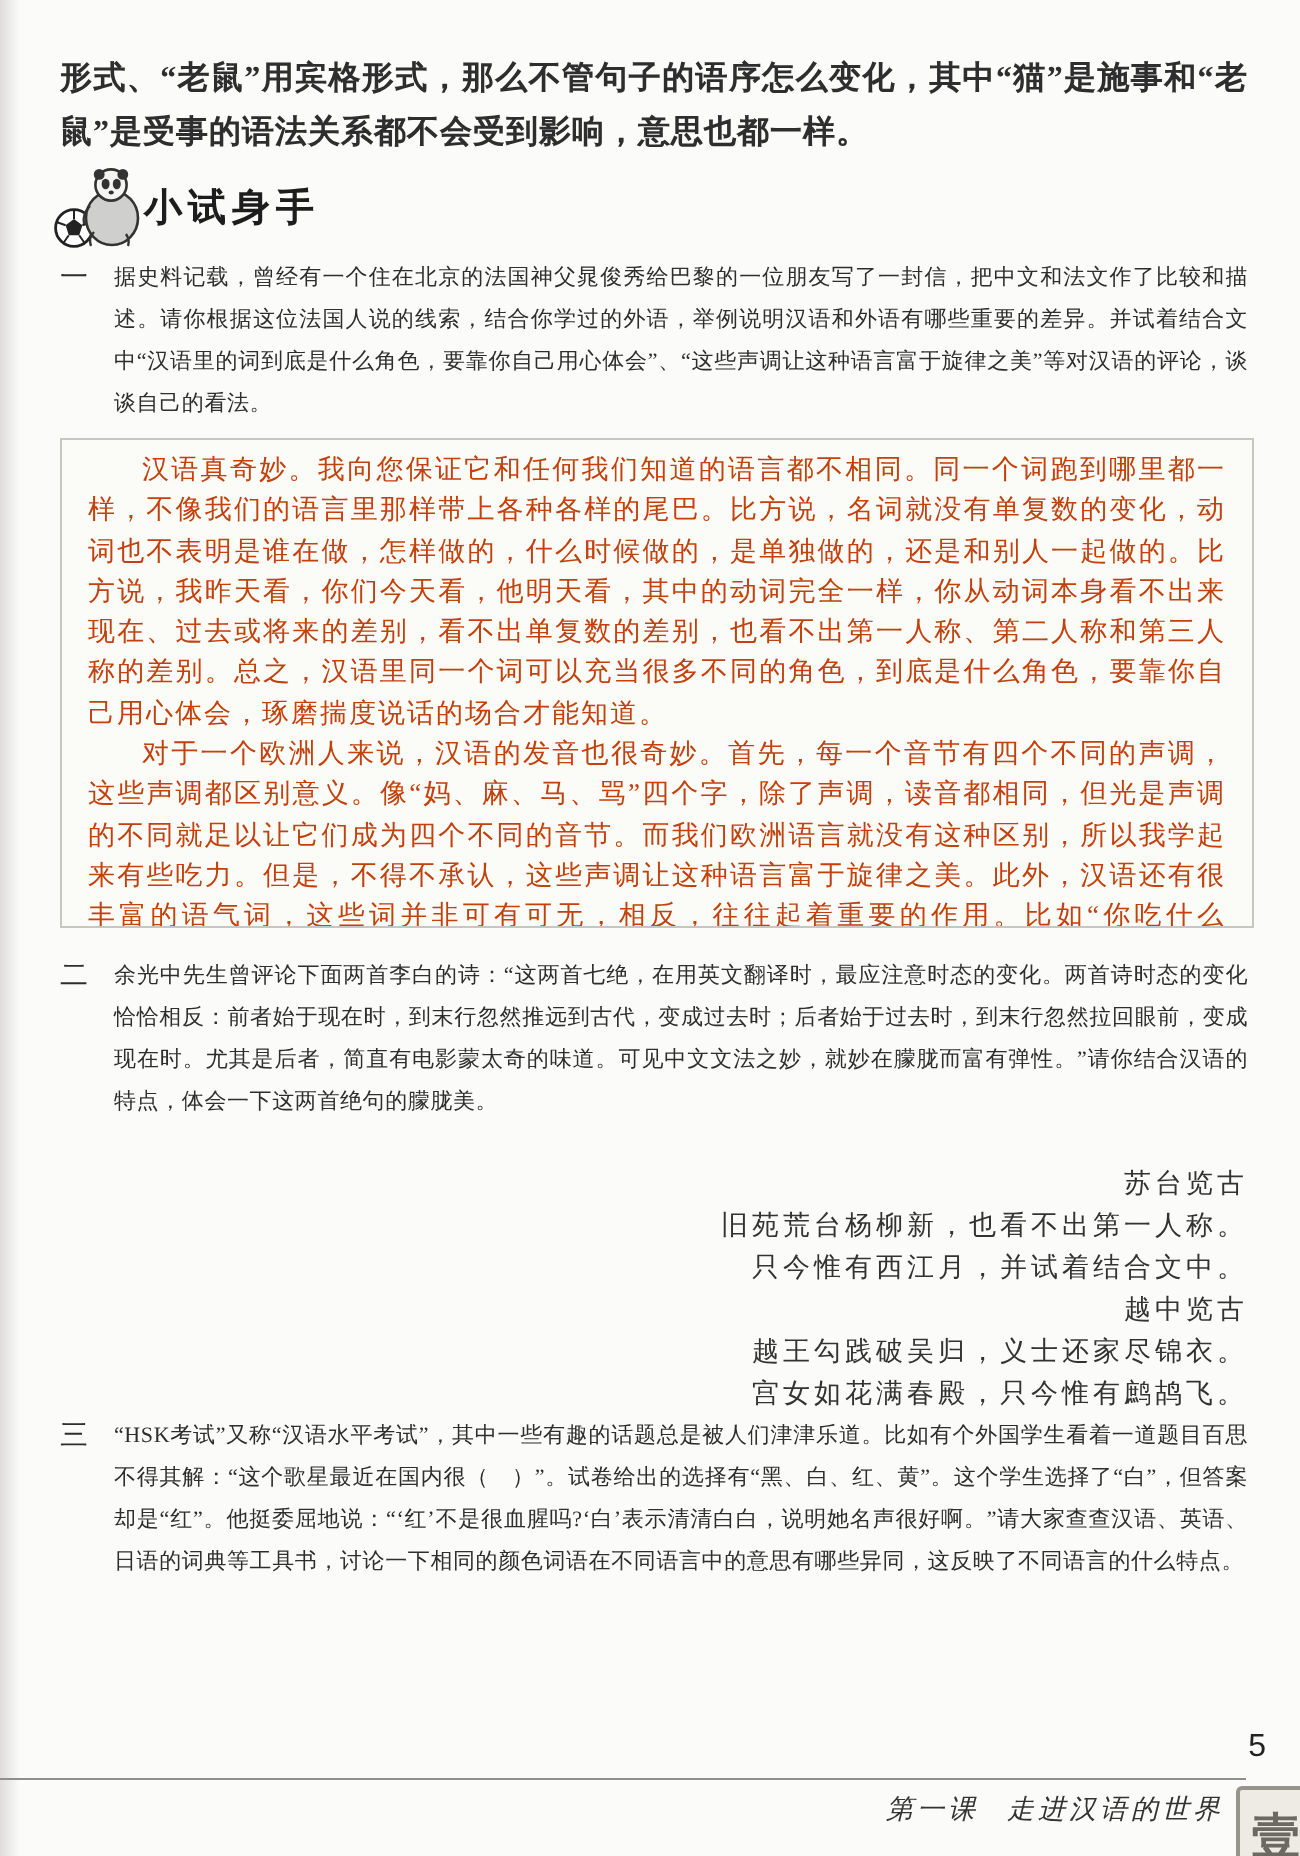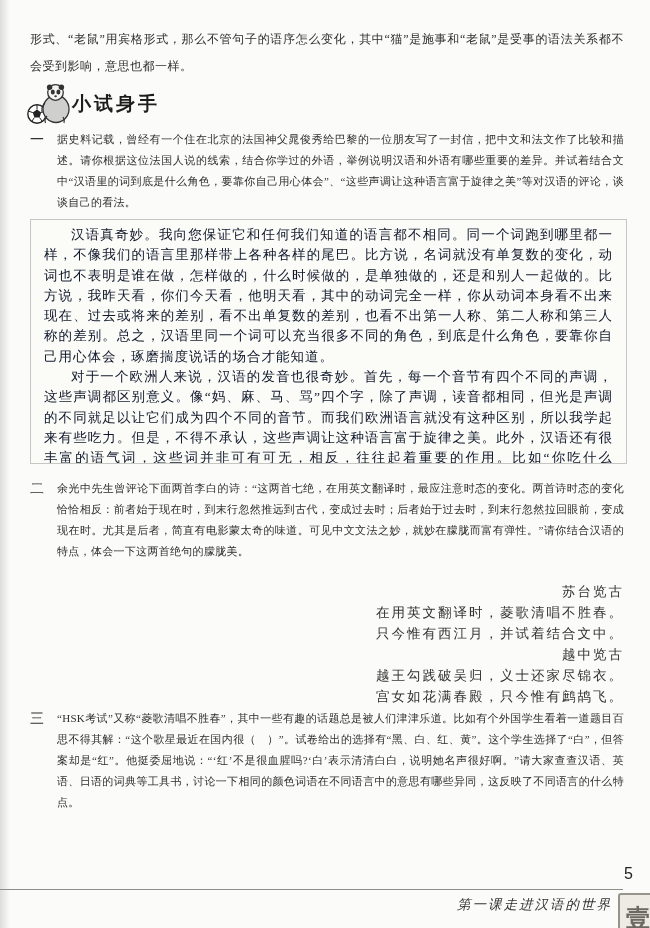--- a/index.html
+++ b/index.html
@@ -13,22 +13,22 @@
     color:#2e2e2e;
   }
   .page::before{
     content:"";
     position:absolute;left:0;top:0;bottom:0;width:10px;
     background:linear-gradient(to right,#dedddb,rgba(251,251,249,0));
     pointer-events:none;
   }
   .intro{
     position:absolute;top:26px;left:30px;right:26px;height:56px;
-    font-size:12px;line-height:27px;text-align:justify;margin:0;
-    overflow:hidden;letter-spacing:.5px;
+    font-size:16px;line-height:27px;text-align:justify;margin:0;
+    overflow:hidden;letter-spacing:.5px;font-weight:bold;
   }
   .section-header{
     position:absolute;top:82px;left:26px;height:44px;
     display:flex;align-items:center;
   }
   .section-header .header-title{
     font-family:"Liberation Sans","DejaVu Sans",sans-serif;
     font-size:19px;font-weight:bold;letter-spacing:3px;color:#1d1d1d;
   }
   .exercise{
@@ -45,21 +45,21 @@
   .ex1{top:129px;height:88px;}
   .ex2{top:478px;height:104px;}
   .ex3{top:708px;height:105px;}
   .quote-box{
     position:absolute;top:219px;left:30px;width:569px;height:232px;
     border:1px solid #c6c6c2;background:#fbfbf8;
     padding:5px 13px 6px;overflow:hidden;
   }
   .quote-box p{
     margin:0;font-size:13.5px;line-height:20.3px;
-    text-align:justify;text-indent:2em;letter-spacing:1px;color:#0f172a;
+    text-align:justify;text-indent:2em;letter-spacing:1px;color:#c2410c;
   }
   .poems{
     position:absolute;top:581px;left:30px;right:26px;height:127px;
     text-align:right;overflow:hidden;
   }
   .poems .poem-title,.poems .poem-line{
     font-size:13.5px;line-height:21px;letter-spacing:2px;color:#333;
   }
   .page-number{
     position:absolute;top:865px;right:17px;
@@ -67,21 +67,21 @@
     font-size:16px;color:#222;
   }
   .footer-rule{
     position:absolute;top:889px;left:0;width:623px;height:1px;
     background:#8f8f8b;
   }
   .footer-text{
     position:absolute;top:896px;right:38px;
     font-size:13.5px;font-style:italic;letter-spacing:2px;color:#333;
   }
-  .footer-text .lesson{}
+  .footer-text .lesson{margin-right:14px;}
   .seal{
     position:absolute;top:893px;right:-8px;width:36px;height:46px;
     border:2px solid #96948c;border-radius:3px;
     background:#edebe3;
     display:flex;align-items:center;justify-content:center;
     font-size:24px;font-weight:bold;color:#6b6962;
   }
 </style>
 </head>
 <body>
@@ -121,30 +121,30 @@
     <p>对于一个欧洲人来说，汉语的发音也很奇妙。首先，每一个音节有四个不同的声调，这些声调都区别意义。像“妈、麻、马、骂”四个字，除了声调，读音都相同，但光是声调的不同就足以让它们成为四个不同的音节。而我们欧洲语言就没有这种区别，所以我学起来有些吃力。但是，不得不承认，这些声调让这种语言富于旋律之美。此外，汉语还有很丰富的语气词，这些词并非可有可无，相反，往往起着重要的作用。比如“你吃什么呢?”是问你正在吃什么。“你吃什么吗?”却是问你要不要吃点东西。</p>
   </div>
 
   <div class="exercise ex2">
     <span class="num">二</span>
     <p class="ex-text">余光中先生曾评论下面两首李白的诗：“这两首七绝，在用英文翻译时，最应注意时态的变化。两首诗时态的变化恰恰相反：前者始于现在时，到末行忽然推远到古代，变成过去时；后者始于过去时，到末行忽然拉回眼前，变成现在时。尤其是后者，简直有电影蒙太奇的味道。可见中文文法之妙，就妙在朦胧而富有弹性。”请你结合汉语的特点，体会一下这两首绝句的朦胧美。</p>
   </div>
 
   <div class="poems">
     <div class="poem-title">苏台览古</div>
-    <div class="poem-line">在用英文翻译时，菱歌清唱不胜春。</div>
+    <div class="poem-line">旧苑荒台杨柳新，也看不出第一人称。</div>
     <div class="poem-line">只今惟有西江月，并试着结合文中。</div>
     <div class="poem-title">越中览古</div>
     <div class="poem-line">越王勾践破吴归，义士还家尽锦衣。</div>
     <div class="poem-line">宫女如花满春殿，只今惟有鹧鸪飞。</div>
   </div>
 
   <div class="exercise ex3">
     <span class="num">三</span>
-    <p class="ex-text">“HSK考试”又称“菱歌清唱不胜春”，其中一些有趣的话题总是被人们津津乐道。比如有个外国学生看着一道题目百思不得其解：“这个歌星最近在国内很（　）”。试卷给出的选择有“黑、白、红、黄”。这个学生选择了“白”，但答案却是“红”。他挺委屈地说：“‘红’不是很血腥吗?‘白’表示清清白白，说明她名声很好啊。”请大家查查汉语、英语、日语的词典等工具书，讨论一下相同的颜色词语在不同语言中的意思有哪些异同，这反映了不同语言的什么特点。</p>
+    <p class="ex-text">“HSK考试”又称“汉语水平考试”，其中一些有趣的话题总是被人们津津乐道。比如有个外国学生看着一道题目百思不得其解：“这个歌星最近在国内很（　）”。试卷给出的选择有“黑、白、红、黄”。这个学生选择了“白”，但答案却是“红”。他挺委屈地说：“‘红’不是很血腥吗?‘白’表示清清白白，说明她名声很好啊。”请大家查查汉语、英语、日语的词典等工具书，讨论一下相同的颜色词语在不同语言中的意思有哪些异同，这反映了不同语言的什么特点。</p>
   </div>
 
   <div class="page-number">5</div>
   <div class="footer-rule"></div>
   <div class="footer-text">
     <span class="lesson">第一课</span><span>走进汉语的世界</span>
   </div>
   <div class="seal">壹</div>
 
 </div>

